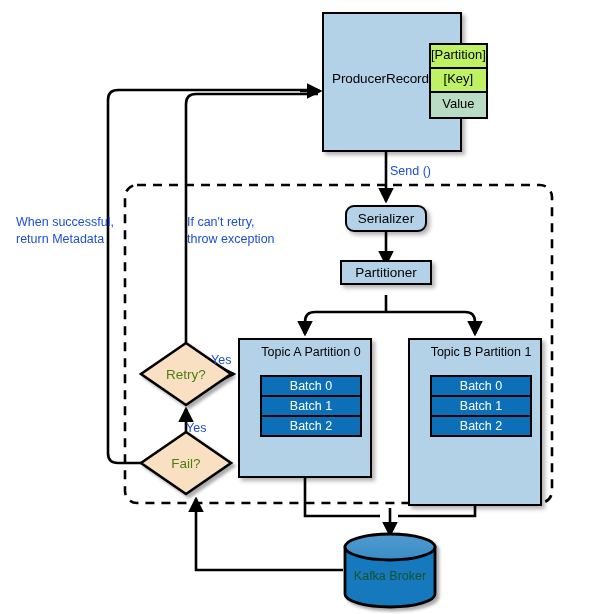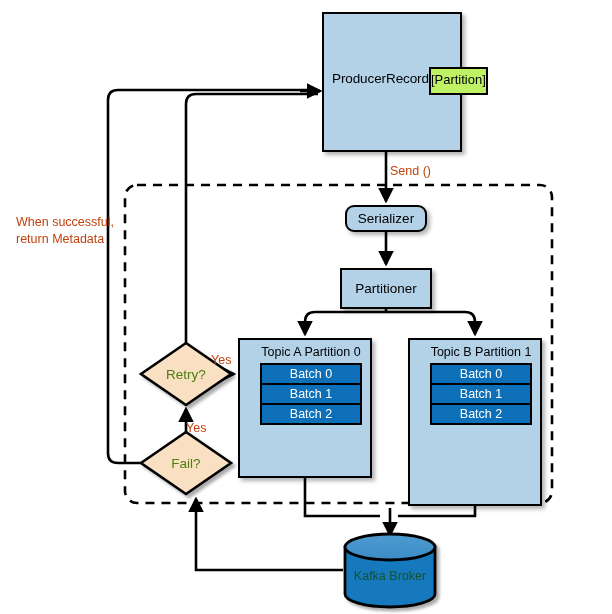--- a/index.html
+++ b/index.html
@@ -75,37 +75,37 @@
   .pr-row.grey  { background: #bef264; }
 
   
   .procbox {
     background: #b3d2e8;
     border: 2.6px solid #000;
     font-size: 13.5px;
     box-shadow: 3px 3px 4px rgba(0,0,0,0.30);
   }
   #serializer { left: 345px; top: 205px; width: 82px; height: 27px; border-radius: 9px; }
-  #partitioner { left: 340px; top: 268px; width: 92px; height: 41px; }
+  #partitioner { left: 340px; top: 260px; width: 92px; height: 25px; }
 
   
   .topicbox {
     background: #b3d2e8;
     border: 2.6px solid #000;
     flex-direction: column;
     justify-content: flex-start;
     padding: 5px 8px 9px 20px;
     box-shadow: 3px 3px 4px rgba(0,0,0,0.30);
   }
   .topicbox .tb-title {
     font-size: 12.5px;
     margin-bottom: 4px;
     line-height: 1.15;
   }
-  .batches { width: 100%; }
+  .batches { width: 100%; margin-top: 12px; }
   .batch {
     height: 22px;
     display: flex;
     align-items: center;
     justify-content: center;
     background: #0d6fb8;
     color: #ffffff;
     font-size: 12.5px;
     border: 2.2px solid #000;
     box-sizing: border-box;
@@ -153,21 +153,21 @@
     color: #14532d;
     font-size: 12.5px;
     padding-top: 12px;
     box-sizing: border-box;
   }
 
   
   .flabel {
     position: absolute;
     font-size: 12.5px;
-    color: #c2410c;
+    color: #1d4ed8;
     line-height: 1.35;
     white-space: pre-line;
   }
   #label-when-successful { left: 16px; top: 214px; }
   #label-if-cant-retry   { left: 187px; top: 214px; }
   #label-send            { left: 390px; top: 163px; font-size: 12.5px; }
   #label-yes-retry       { left: 211px; top: 352px; font-size: 12.5px; }
   #label-yes-fail        { left: 186px; top: 420px; font-size: 12.5px; }
 </style>
 </head>
@@ -229,20 +229,22 @@
     </g>
     <g filter="url(#softShadow)">
       <polygon points="186,432 231,463 186,494 141,463" fill="#fae0c3" stroke="#000" stroke-width="2.6"></polygon>
     </g>
   </svg>
 
   <div class="node" id="producer-record">
     <div class="pr-title">ProducerRecord</div>
     <div class="pr-rows">
       <div class="pr-row grey">[Partition]</div>
+      <div class="pr-row grey">[Key]</div>
+      <div class="pr-row green">Value</div>
     </div>
   </div>
 
   <div class="node procbox" id="serializer">Serializer</div>
   <div class="node procbox" id="partitioner">Partitioner</div>
 
   <div class="node topicbox" id="topic-a">
     <div class="tb-title">Topic A
 Partition 0</div>
     <div class="batches">
@@ -269,16 +271,18 @@
     <div class="dlabel">Fail?</div>
   </div>
 
   <div id="kafka-broker">
     <div class="kb-label">Kafka Broker</div>
   </div>
 
   <div class="flabel" id="label-send">Send ()</div>
   <div class="flabel" id="label-when-successful">When successful,
 return Metadata</div>
+  <div class="flabel" id="label-if-cant-retry">If can't retry,
+throw exception</div>
   <div class="flabel" id="label-yes-retry">Yes</div>
   <div class="flabel" id="label-yes-fail">Yes</div>
 
 </div>
 
 </body></html>

